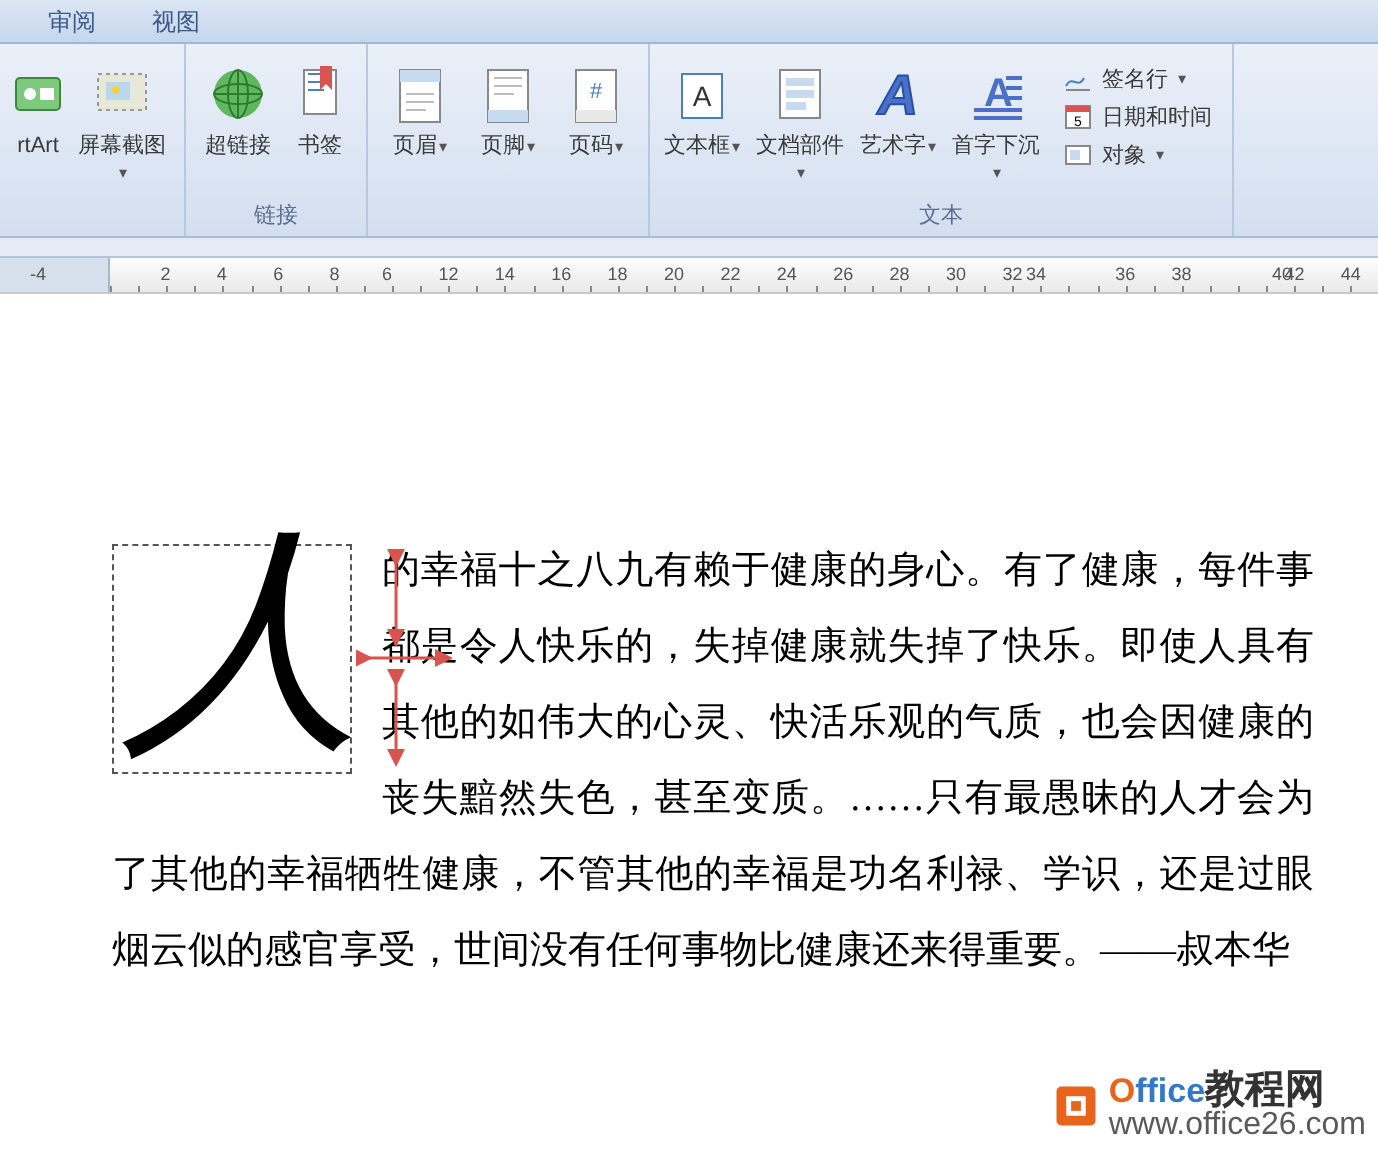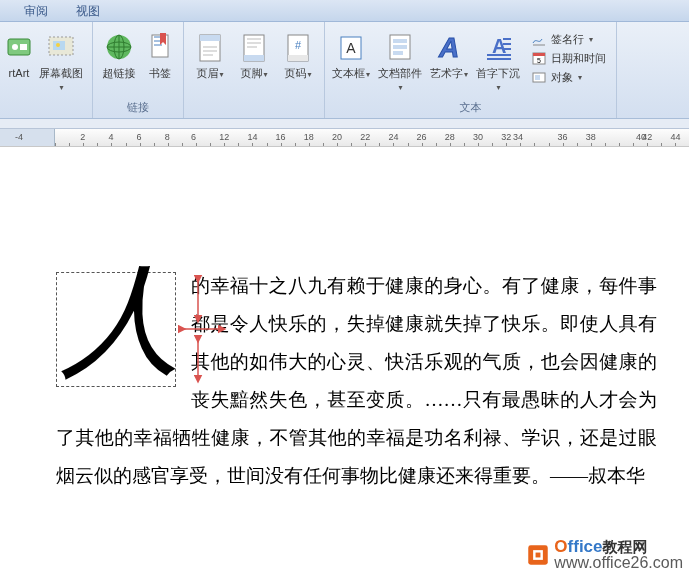--- a/index.html
+++ b/index.html
@@ -318,17 +318,17 @@
     <div class="body-text">的幸福十之八九有赖于健康的身心。有了健康，每件事都是令人快乐的，失掉健康就失掉了快乐。即使人具有其他的如伟大的心灵、快活乐观的气质，也会因健康的丧失黯然失色，甚至变质。……只有最愚昧的人才会为了其他的幸福牺牲健康，不管其他的幸福是功名利禄、学识，还是过眼烟云似的感官享受，世间没有任何事物比健康还来得重要。——叔本华</div>
   </div>
 
   <div class="watermark">
     <svg class="wm-logo" viewBox="0 0 32 32">
         <rect x="4" y="4" width="24" height="24" rx="3" fill="#e8641b"></rect>
         <rect x="10" y="10" width="12" height="12" fill="#fff"></rect>
         <rect x="13" y="13" width="6" height="6" fill="#e8641b"></rect>
       </svg>
     <div class="wm-text">
-      <div class="wm-top"><span class="wm-o">O</span><span class="wm-f">ffice</span><span style="color:#333;font-size:15px">教程网</span></div>
+      <div class="wm-top"><span class="wm-o">O</span><span class="wm-f">ffice</span><span style="color:#333;font-size:20px">教程网</span></div>
       <div class="wm-url">www.office26.com</div>
     </div>
   </div>
 </div>
 
 </body></html>

